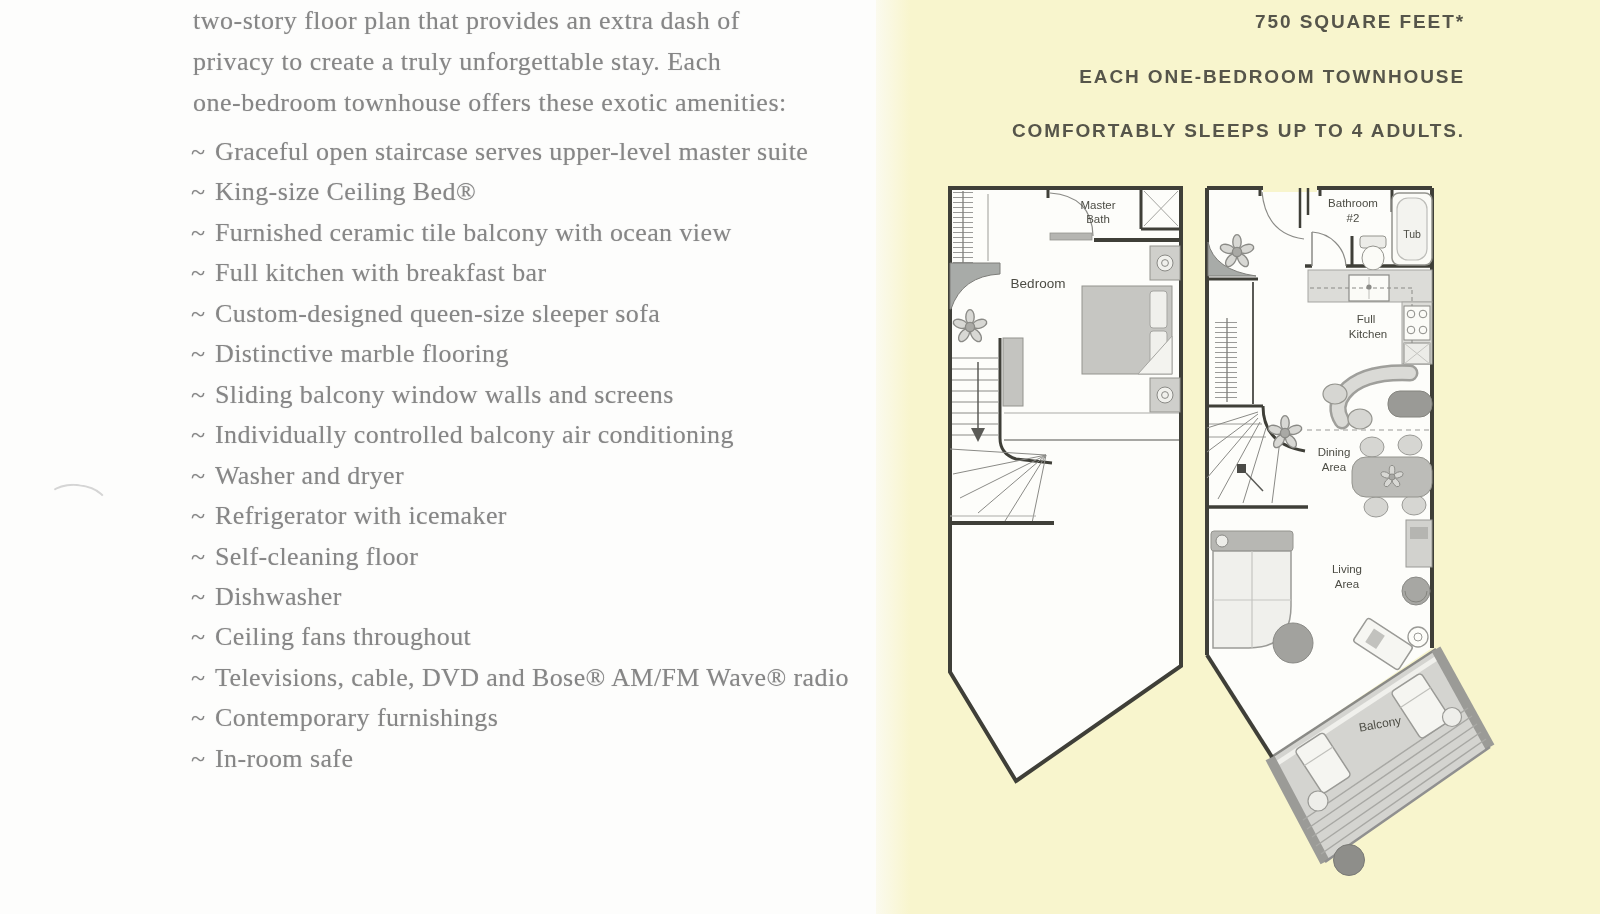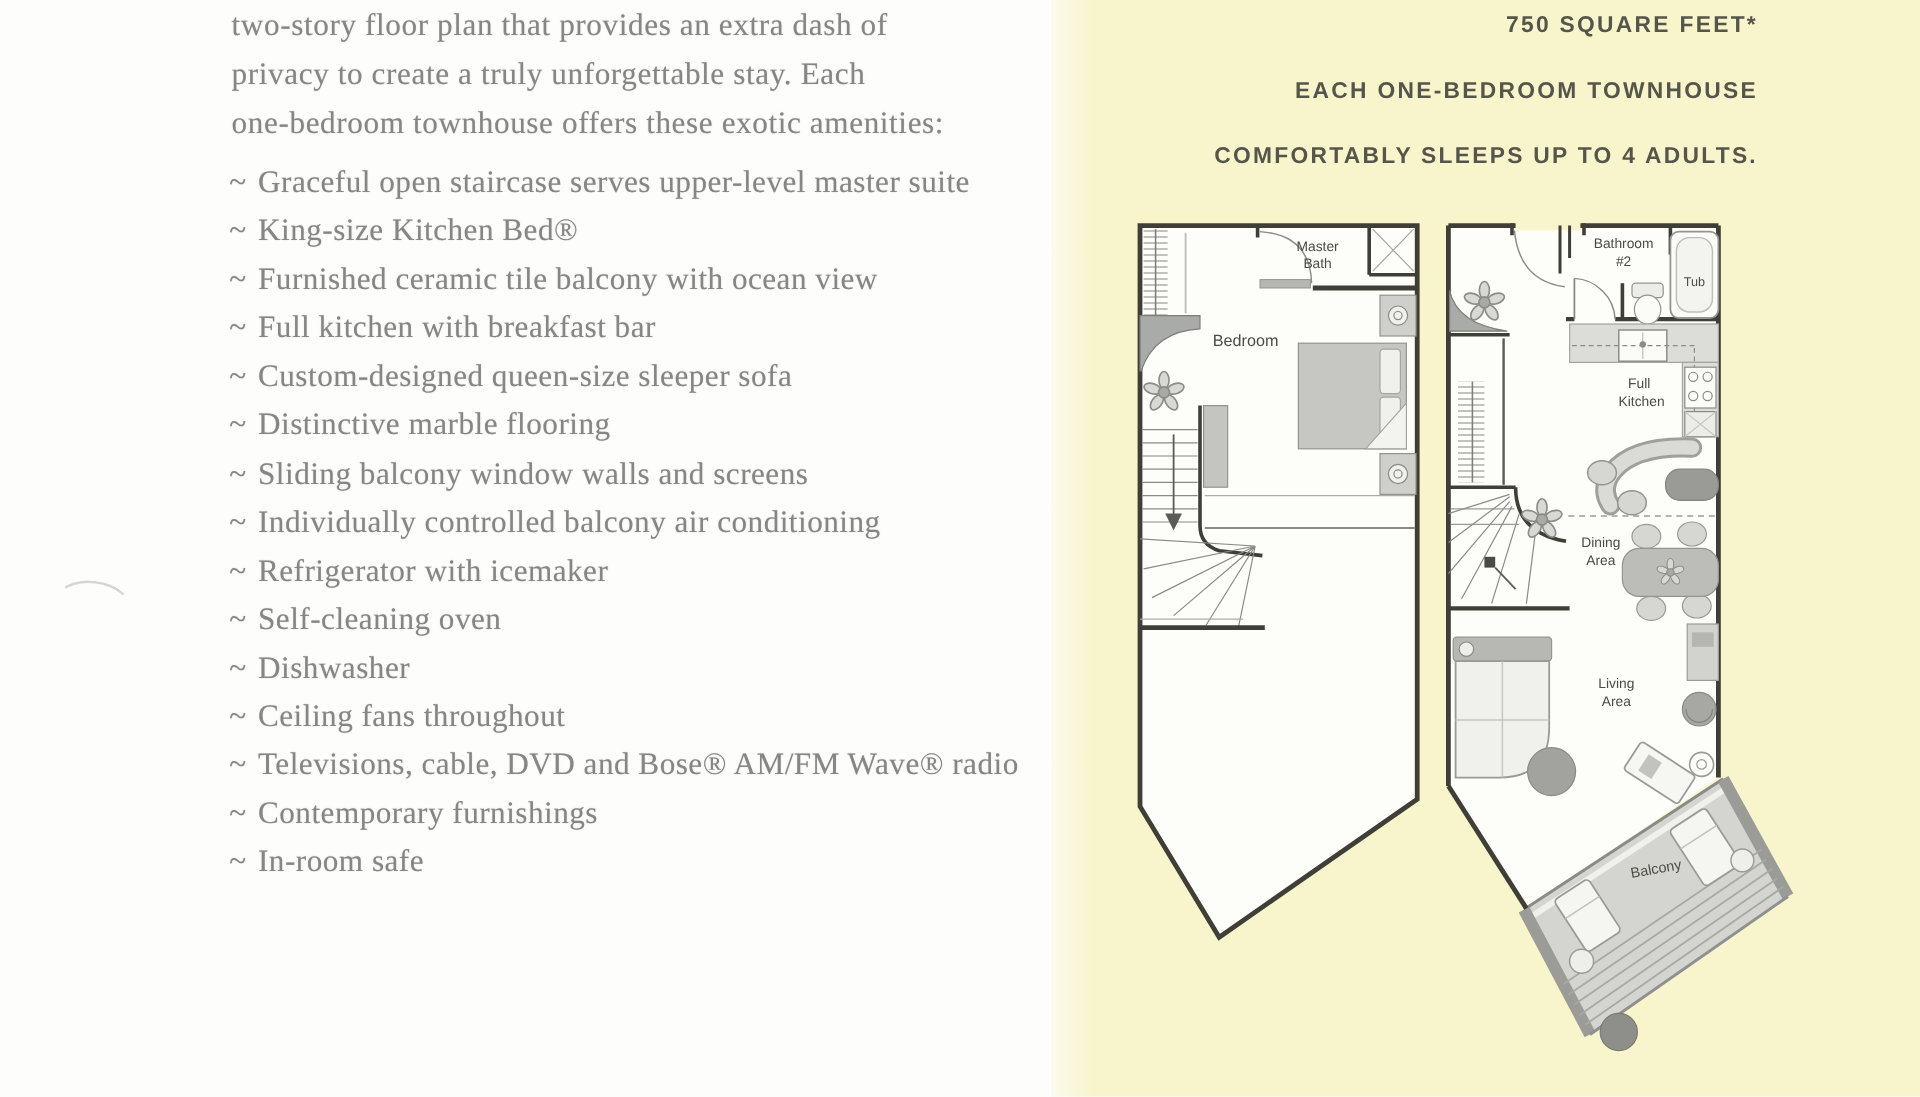--- a/index.html
+++ b/index.html
@@ -60,38 +60,39 @@
   <div>two-story floor plan that provides an extra dash of</div>
   <div>privacy to create a truly unforgettable stay. Each</div>
   <div>one-bedroom townhouse offers these exotic amenities:</div>
 </div>
 
 <ul class="amen">
 
 
     <li><span class="tilde">~</span><span>Graceful open staircase serves upper-level master suite</span></li>
 
-    <li><span class="tilde">~</span><span>King-size Kitchen Bed®</span></li>
+    <li><span class="tilde">~</span><span>King-size Ceiling Bed®</span></li>
 
     <li><span class="tilde">~</span><span>Furnished ceramic tile balcony with ocean view</span></li>
 
     <li><span class="tilde">~</span><span>Full kitchen with breakfast bar</span></li>
 
     <li><span class="tilde">~</span><span>Custom-designed queen-size sleeper sofa</span></li>
 
     <li><span class="tilde">~</span><span>Distinctive marble flooring</span></li>
 
     <li><span class="tilde">~</span><span>Sliding balcony window walls and screens</span></li>
 
     <li><span class="tilde">~</span><span>Individually controlled balcony air conditioning</span></li>
 
+    <li><span class="tilde">~</span><span>Washer and dryer</span></li>
 
     <li><span class="tilde">~</span><span>Refrigerator with icemaker</span></li>
 
-    <li><span class="tilde">~</span><span>Self-cleaning oven</span></li>
+    <li><span class="tilde">~</span><span>Self-cleaning floor</span></li>
 
 
     <li><span class="tilde">~</span><span>Dishwasher</span></li>
 
     <li><span class="tilde">~</span><span>Ceiling fans throughout</span></li>
 
     <li><span class="tilde">~</span><span>Televisions, cable, DVD and Bose® AM/FM Wave® radio</span></li>
 
     <li><span class="tilde">~</span><span>Contemporary furnishings</span></li>
 

